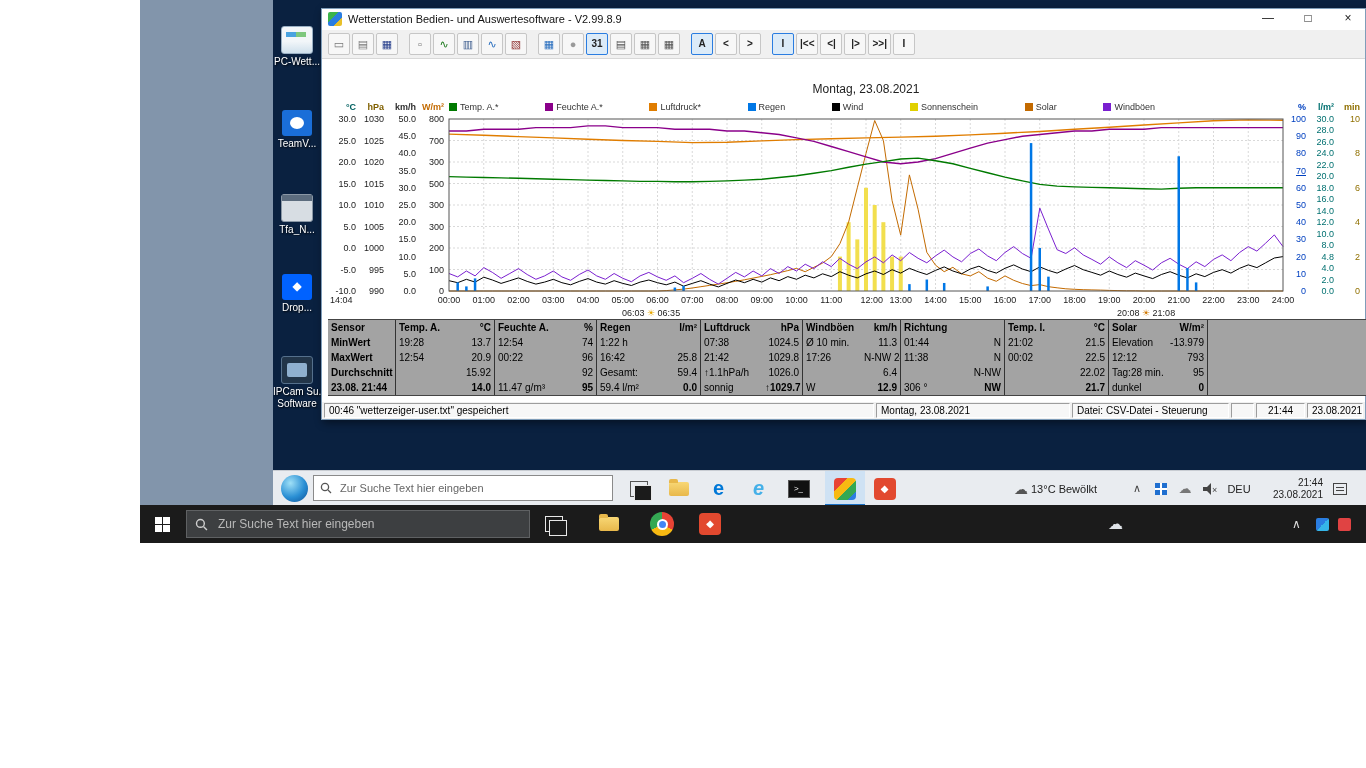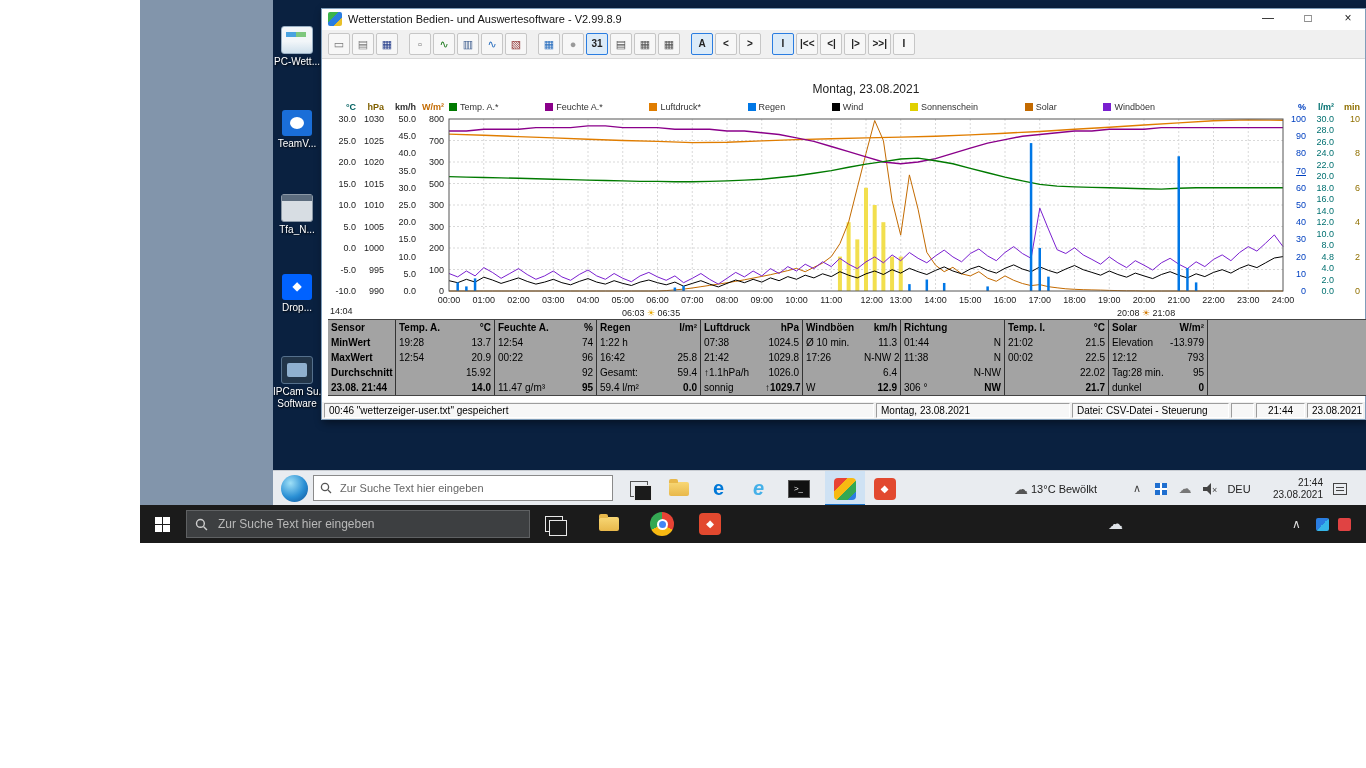--- a/index.html
+++ b/index.html
@@ -309,21 +309,21 @@
           <div class="x-tick" style="left: 631.25px; top: 219px;">15:00</div>
           <div class="x-tick" style="left: 666px; top: 219px;">16:00</div>
           <div class="x-tick" style="left: 700.75px; top: 219px;">17:00</div>
           <div class="x-tick" style="left: 735.5px; top: 219px;">18:00</div>
           <div class="x-tick" style="left: 770.25px; top: 219px;">19:00</div>
           <div class="x-tick" style="left: 805px; top: 219px;">20:00</div>
           <div class="x-tick" style="left: 839.75px; top: 219px;">21:00</div>
           <div class="x-tick" style="left: 874.5px; top: 219px;">22:00</div>
           <div class="x-tick" style="left: 909.25px; top: 219px;">23:00</div>
           <div class="x-tick" style="left: 944px; top: 219px;">24:00</div>
-          <div class="ann" style="left: 8px; top: 219px; margin-top: 11px;">14:04</div>
+          <div class="ann" style="left: 8px; top: 219px;">14:04</div>
           <div class="ann" style="left: 300px; top: 232px;">06:03 <span class="sun">☀</span> 06:35</div>
           <div class="ann" style="left: 795px; top: 232px;">20:08 <span class="sun2">☀</span> 21:08</div>
           <svg width="834" height="172" style="position: absolute; left: 127px; top: 43px; overflow: visible;">
             <rect x="0" y="0" width="834" height="172" fill="#ffffff"></rect>
             <line x1="34.75" y1="0" x2="34.75" y2="172" stroke="#d9d9d9" stroke-dasharray="2,2"></line>
             <line x1="69.5" y1="0" x2="69.5" y2="172" stroke="#d9d9d9" stroke-dasharray="2,2"></line>
             <line x1="104.25" y1="0" x2="104.25" y2="172" stroke="#d9d9d9" stroke-dasharray="2,2"></line>
             <line x1="139" y1="0" x2="139" y2="172" stroke="#d9d9d9" stroke-dasharray="2,2"></line>
             <line x1="173.75" y1="0" x2="173.75" y2="172" stroke="#d9d9d9" stroke-dasharray="2,2"></line>
             <line x1="208.5" y1="0" x2="208.5" y2="172" stroke="#d9d9d9" stroke-dasharray="2,2"></line>

